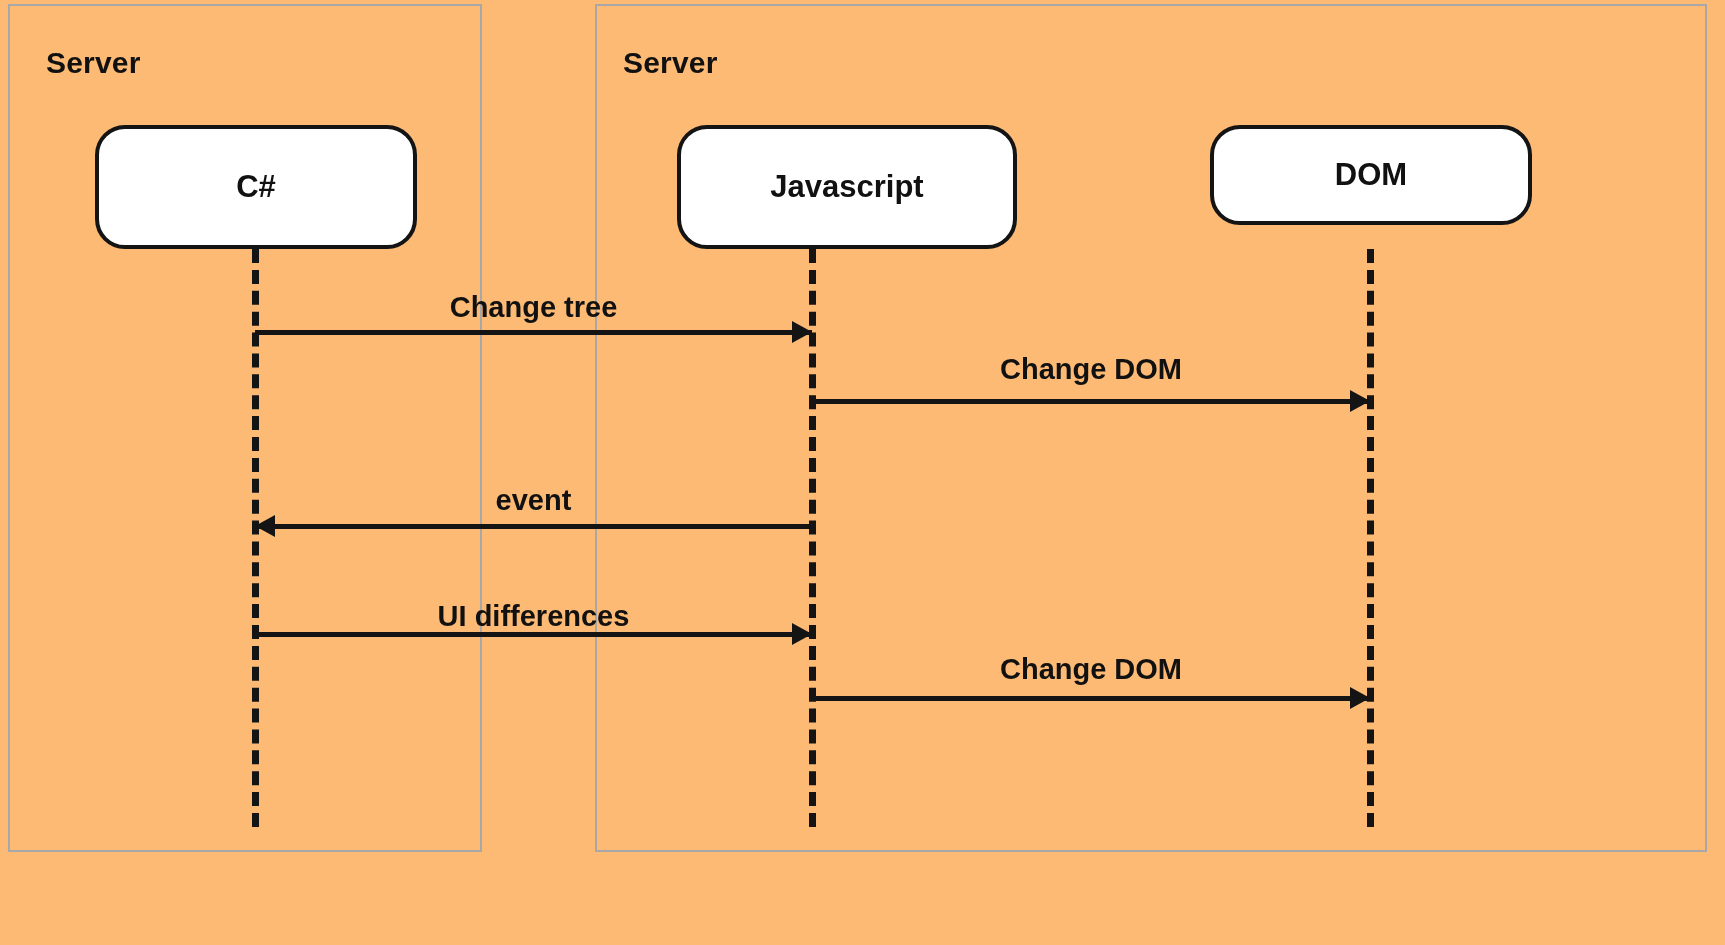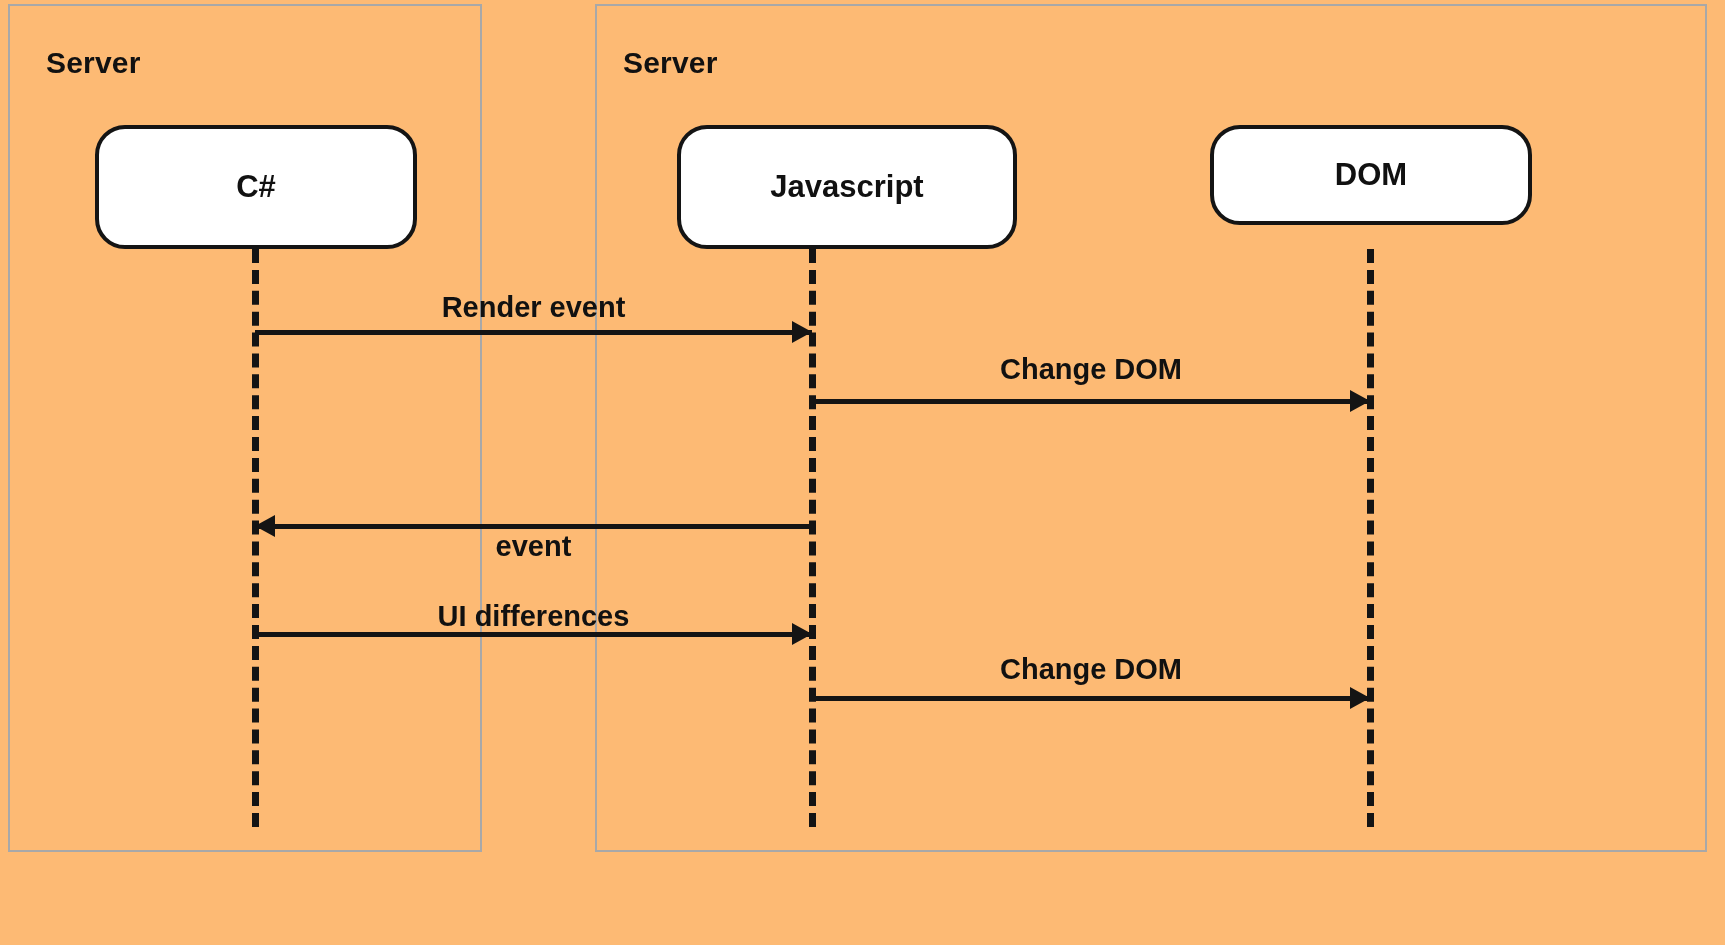--- a/index.html
+++ b/index.html
@@ -113,27 +113,27 @@
     <span class="participant-label">Javascript</span>
   </div>
 
   <div class="participant" id="participant-dom" style="left: 1210px; top: 125px; width: 322px; height: 100px; border-color: rgb(20, 20, 20);">
     <span class="participant-label">DOM</span>
   </div>
 
   <div id="messages-layer">
       <div class="msg-line" style="left: 255px; top: 330px; width: 557px; border-top-color: rgb(20, 20, 20);"></div>
       <div class="arrowhead right" style="top: 321px; left: 792px; border-left-color: rgb(20, 20, 20);"></div>
-      <div class="msg-label" style="left: 255px; width: 557px; top: 291px; color: rgb(17, 17, 17);">Render event</div>
+      <div class="msg-label" style="left: 255px; width: 557px; top: 291px; color: rgb(17, 17, 17);">Change tree</div>
       <div class="msg-line" style="left: 812px; top: 399px; width: 558px; border-top-color: rgb(20, 20, 20);"></div>
       <div class="arrowhead right" style="top: 390px; left: 1350px; border-left-color: rgb(20, 20, 20);"></div>
       <div class="msg-label" style="left: 812px; width: 558px; top: 353px; color: rgb(17, 17, 17);">Change DOM</div>
       <div class="msg-line" style="left: 255px; top: 524px; width: 557px; border-top-color: rgb(20, 20, 20);"></div>
       <div class="arrowhead left" style="top: 515px; left: 255px; border-right-color: rgb(20, 20, 20);"></div>
-      <div class="msg-label" style="left: 255px; width: 557px; top: 484px; color: rgb(17, 17, 17); margin-top: 46px;">event</div>
+      <div class="msg-label" style="left: 255px; width: 557px; top: 484px; color: rgb(17, 17, 17);">event</div>
       <div class="msg-line" style="left: 255px; top: 632px; width: 557px; border-top-color: rgb(20, 20, 20);"></div>
       <div class="arrowhead right" style="top: 623px; left: 792px; border-left-color: rgb(20, 20, 20);"></div>
       <div class="msg-label" style="left: 255px; width: 557px; top: 600px; color: rgb(17, 17, 17);">UI differences</div>
       <div class="msg-line" style="left: 812px; top: 696px; width: 558px; border-top-color: rgb(20, 20, 20);"></div>
       <div class="arrowhead right" style="top: 687px; left: 1350px; border-left-color: rgb(20, 20, 20);"></div>
       <div class="msg-label" style="left: 812px; width: 558px; top: 653px; color: rgb(17, 17, 17);">Change DOM</div>
     </div>
 
 </div>
 

